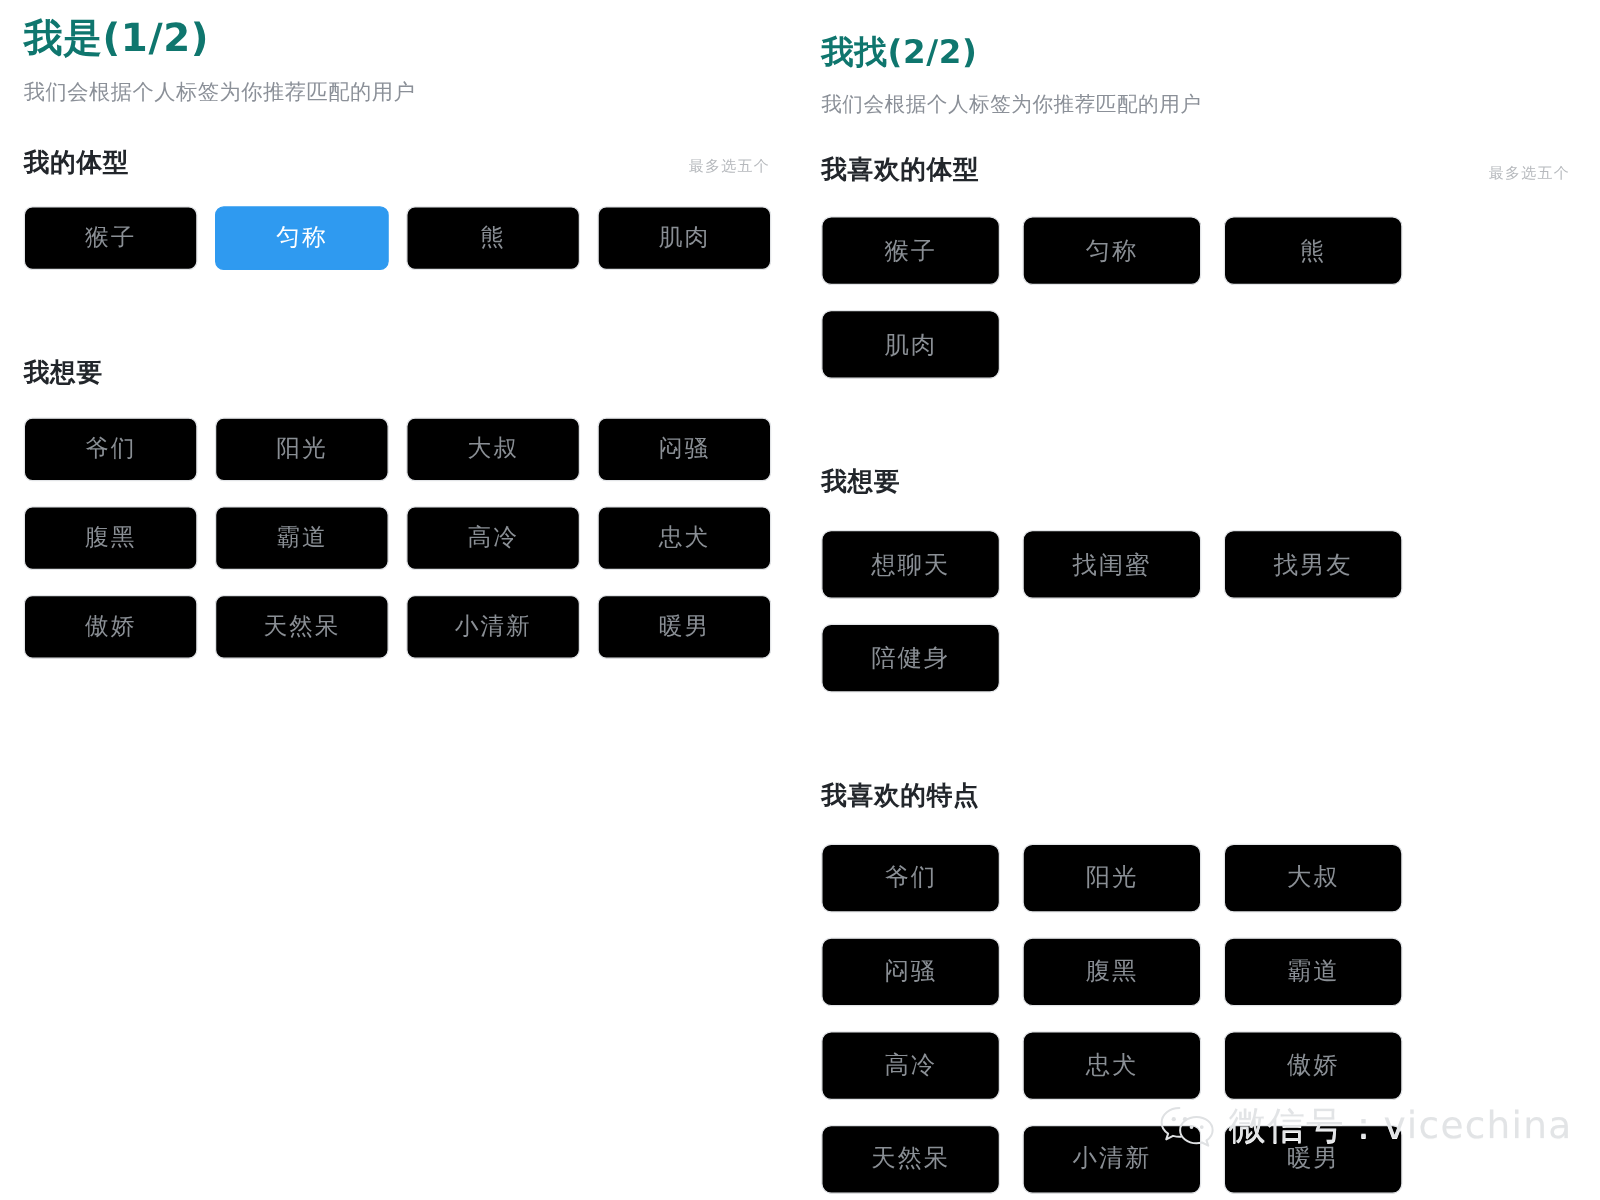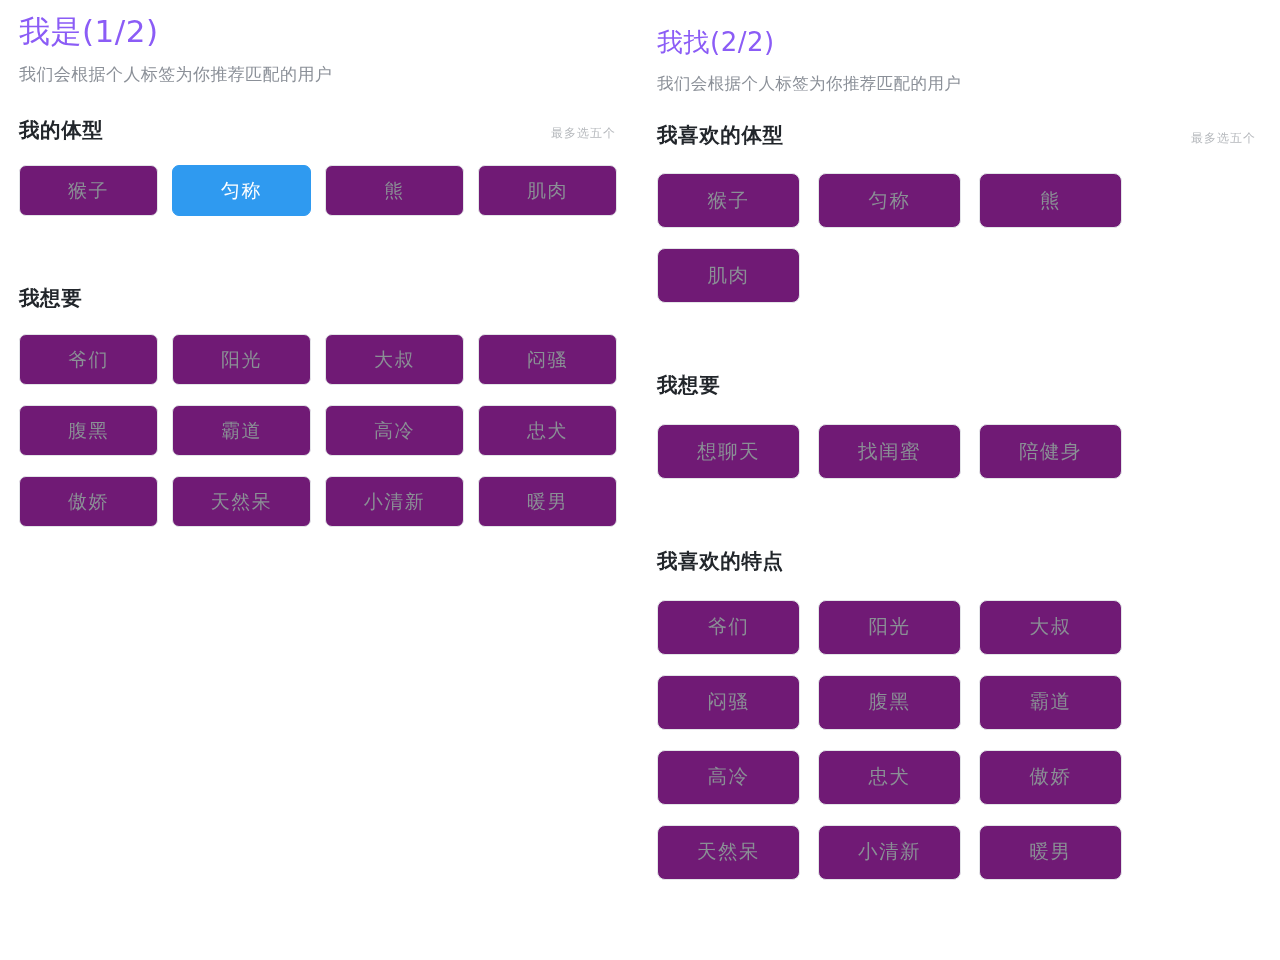--- a/index.html
+++ b/index.html
@@ -36,22 +36,22 @@
     padding: 12px 20px 0 19px;
   }
   .pane-right {
     width: 640px;
     padding: 26px 20px 0 17px;
   }
 
   
   .page-title {
     font-size: 31px;
-    font-weight: normal;
-    color: #8b5cf6;
+    font-weight: bold;
+    color: #0f766e;
     letter-spacing: 0.5px;
     line-height: 1.25;
     margin: 0;
   }
   .pane-right .page-title { font-size: 26px; }
 
   .page-sub {
     font-size: 17px;
     color: #8b9098;
     line-height: 1.35;
@@ -94,21 +94,21 @@
   }
   .pane-right .tag-grid { margin-top: 26px; }
 
   .tag {
     box-sizing: border-box;
     width: 139px;
     height: 51px;
     margin: 0 14px 20px 0;
     border: 1px solid #e3e5e8;
     border-radius: 7px;
-    background: #701a75;
+    background: #000000;
     color: #8a8f95;
     font-size: 19px;
     letter-spacing: 1.5px;
     display: flex;
     align-items: center;
     justify-content: center;
     line-height: 1;
     user-select: none;
   }
   .tag:nth-child(4n) { margin-right: 0; }
@@ -207,20 +207,21 @@
     </div>
 
     <div class="section tight">
       <div class="section-head">
         <h2 class="section-title">我想要</h2>
         <span class="section-hint"></span>
       </div>
       <div class="tag-grid">
         <div class="tag">想聊天</div>
         <div class="tag">找闺蜜</div>
+        <div class="tag">找男友</div>
         <div class="tag">陪健身</div>
       </div>
     </div>
 
     <div class="section tight">
       <div class="section-head">
         <h2 class="section-title">我喜欢的特点</h2>
         <span class="section-hint"></span>
       </div>
       <div class="tag-grid">
@@ -233,14 +234,27 @@
         <div class="tag">高冷</div>
         <div class="tag">忠犬</div>
         <div class="tag">傲娇</div>
         <div class="tag">天然呆</div>
         <div class="tag">小清新</div>
         <div class="tag">暖男</div>
       </div>
     </div>
   </div>
 
+  <div class="watermark">
+    <span>
+      <svg width="46" height="34" viewBox="0 0 46 34" fill="none" stroke="#dfe1e3" stroke-width="1.6">
+        <path d="M16.5 2.4C8.6 2.4 2.3 7.6 2.3 14c0 3.6 2 6.8 5.2 8.9l-1.5 4.6 5.4-2.8c1.6.4 3.3.7 5.1.7h1.2" stroke-linecap="round" stroke-linejoin="round"></path>
+        <circle cx="12" cy="11.3" r="1.7" fill="#dfe1e3" stroke="none"></circle>
+        <circle cx="21" cy="11.3" r="1.7" fill="#dfe1e3" stroke="none"></circle>
+        <path d="M30.2 9.6c-7.2 0-13.1 4.7-13.1 10.5 0 5.8 5.9 10.5 13.1 10.5 1.5 0 3-.2 4.4-.6l5 2.5-1.4-4.2c3-2 4.9-5 4.9-8.2 0-5.8-5.8-10.5-12.9-10.5z" stroke-linecap="round" stroke-linejoin="round"></path>
+        <circle cx="26.2" cy="17.6" r="1.5" fill="#dfe1e3" stroke="none"></circle>
+        <circle cx="34.4" cy="17.6" r="1.5" fill="#dfe1e3" stroke="none"></circle>
+      </svg>
+    </span>
+    <span>微信号：vicechina</span>
+  </div>
 
 </div>
 
 </body></html>

